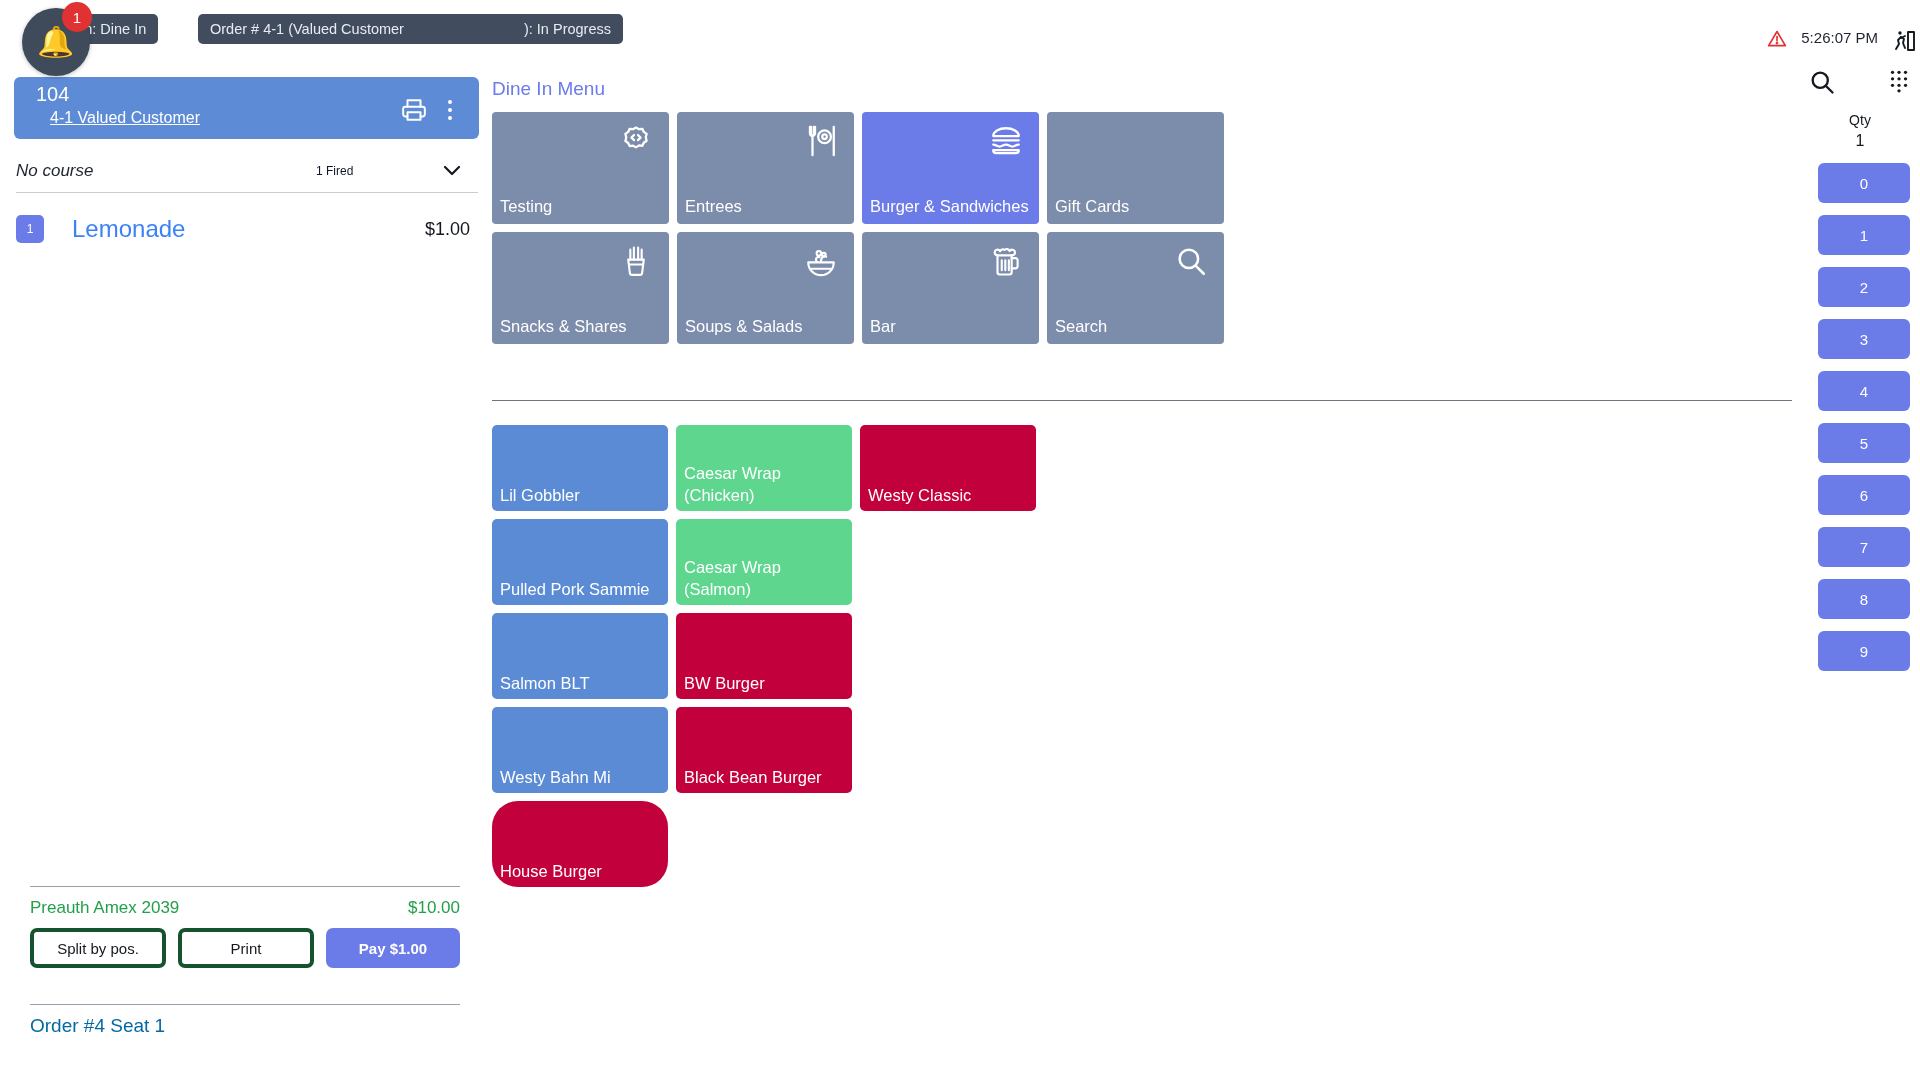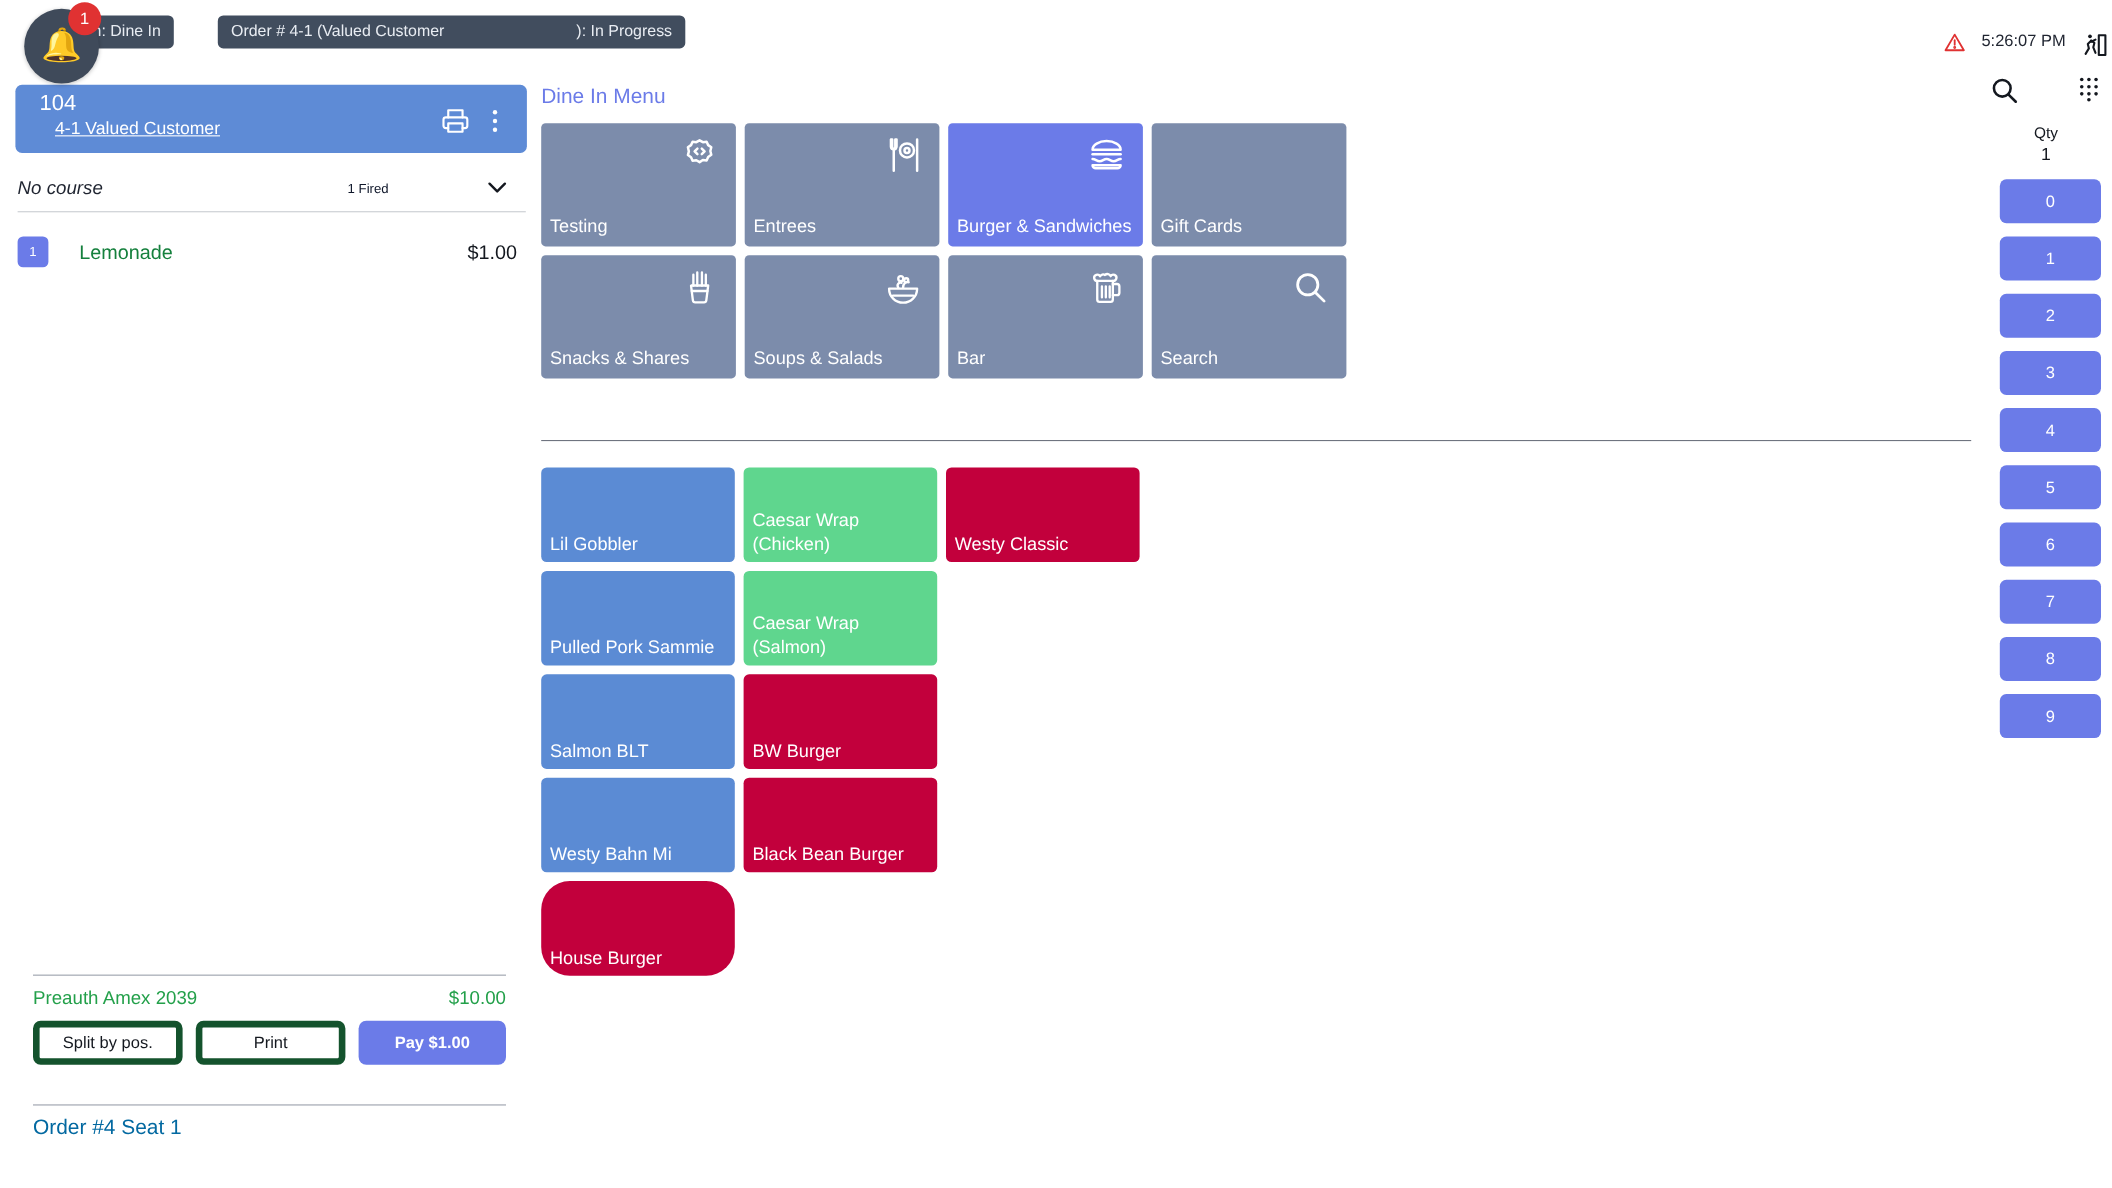--- a/index.html
+++ b/index.html
@@ -59,35 +59,35 @@
   .course-name { font-size: 17px; font-style: italic; color: #1f2430; flex: 0 0 auto; }
   .course-fired { position: absolute; left: 300px; font-size: 12px; color: #0f172a; }
   .course-chevron { position: absolute; right: 14px; top: 4px; }
   .course-divider { position: absolute; left: 16px; top: 132px; width: 462px; height: 1px; background: #c9ccd2; }
 
   .item-row { position: absolute; left: 16px; top: 148px; width: 462px; height: 42px; display: flex; align-items: center; }
   .item-qty {
     width: 28px; height: 28px; border-radius: 5px; background: #6b7be8; color: #fff;
     font-size: 12px; display: flex; align-items: center; justify-content: center;
   }
-  .item-name { margin-left: 28px; font-size: 18px; color: #15803d; }
+  .item-name { margin-left: 28px; font-size: 24px; color: #3b82f6; }
   .item-price { position: absolute; right: 8px; font-size: 18px; color: #14181f; }
 
   .pay-divider { position: absolute; left: 30px; width: 430px; height: 1px; background: #9aa0ab; }
   .pay-div-top { top: 826px; }
   .pay-div-bottom { top: 944px; }
   .preauth-row { position: absolute; left: 30px; top: 838px; width: 430px; display: flex; justify-content: space-between; }
   .preauth-label { font-size: 17px; color: #23a04a; }
   .preauth-amount { font-size: 17px; color: #23a04a; }
   .pay-buttons { position: absolute; left: 30px; top: 868px; width: 430px; display: flex; gap: 12px; }
   .btn {
     height: 40px; border-radius: 7px; font-size: 15px;
     display: flex; align-items: center; justify-content: center;
   }
-  .btn-outline { background: #fff; border: 6px solid #14532d; color: #14181f; }
+  .btn-outline { background: #fff; border: 4px solid #14532d; color: #14181f; }
   .btn-primary { background: #6b7be8; color: #fff; font-weight: bold; }
   .btn-split { width: 136px; }
   .btn-print { width: 136px; }
   .btn-pay { width: 134px; }
   .order-seat { position: absolute; left: 30px; top: 955px; width: 430px; text-align: left; font-size: 19px; color: #0369a1; }
 
   
   .menu-area { position: absolute; left: 490px; top: 60px; width: 1310px; height: 1020px; }
   .menu-title { position: absolute; left: 2px; top: 18px; font-size: 19px; color: #6b7be8; }
 

